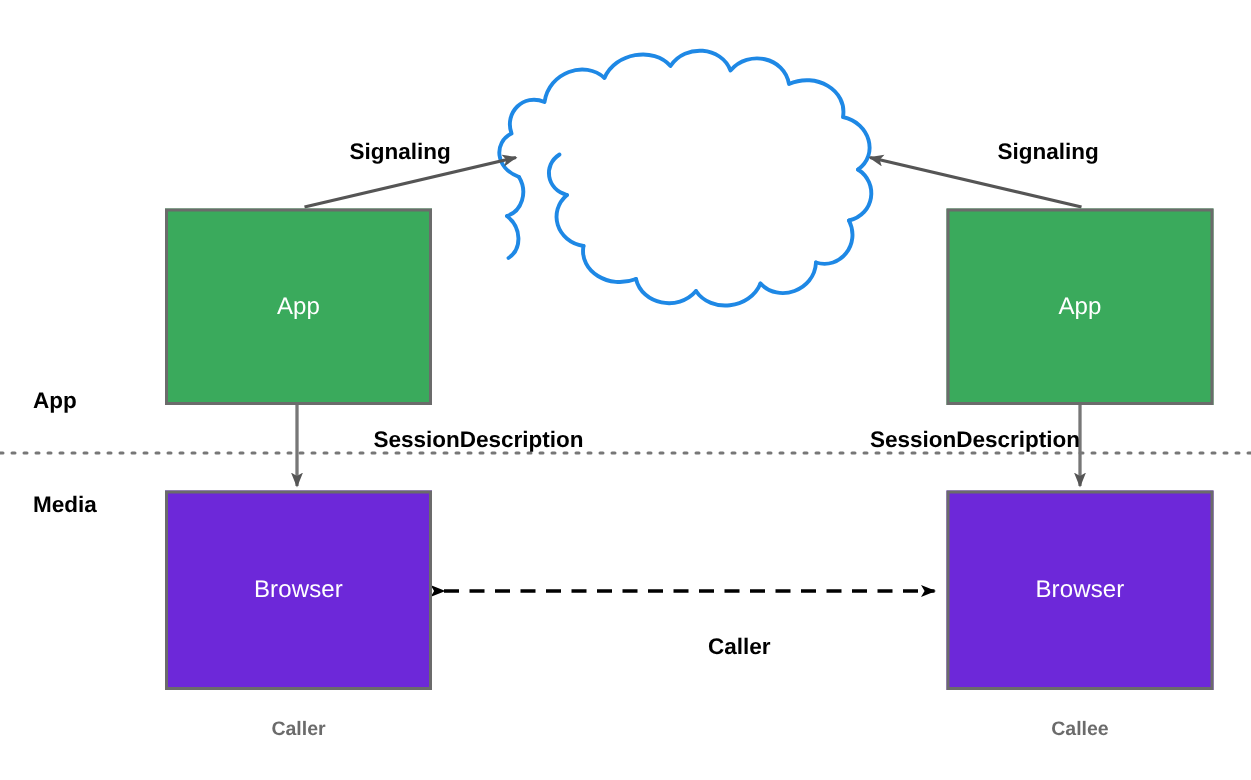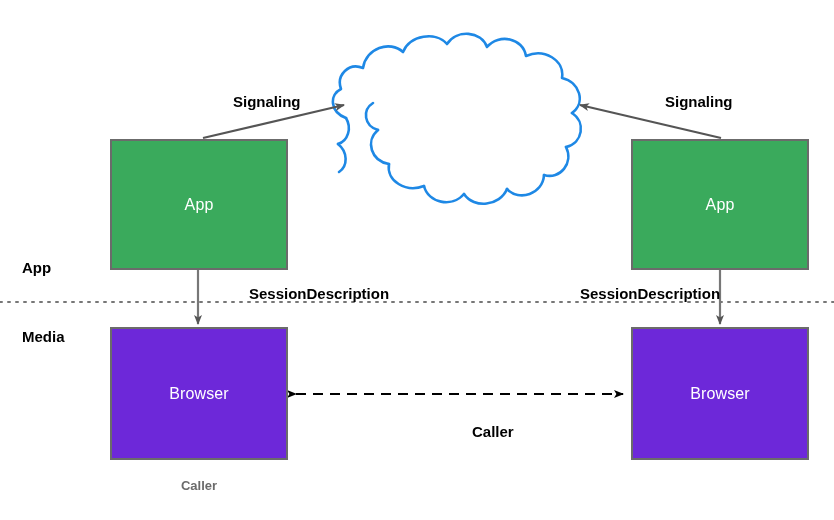--- a/index.html
+++ b/index.html
@@ -141,20 +141,21 @@
 
   <div class="node-box blue" id="browser-box-left">
     <span class="node-label">Browser</span>
   </div>
 
   <div class="node-box blue" id="browser-box-right">
     <span class="node-label">Browser</span>
   </div>
 
   <div class="caption" id="caption-caller">Caller</div>
+  <div class="caption" id="caption-callee">Callee</div>
 
   <div class="edge-label" id="label-signaling-left">Signaling</div>
   <div class="edge-label" id="label-signaling-right">Signaling</div>
   <div class="edge-label" id="label-sessiondesc-left">SessionDescription</div>
   <div class="edge-label" id="label-sessiondesc-right">SessionDescription</div>
   <div class="edge-label" id="label-media">Caller</div>
 
   <div class="layer-label" id="label-layer-app">App</div>
   <div class="layer-label" id="label-layer-webrtc">Media</div>
 

